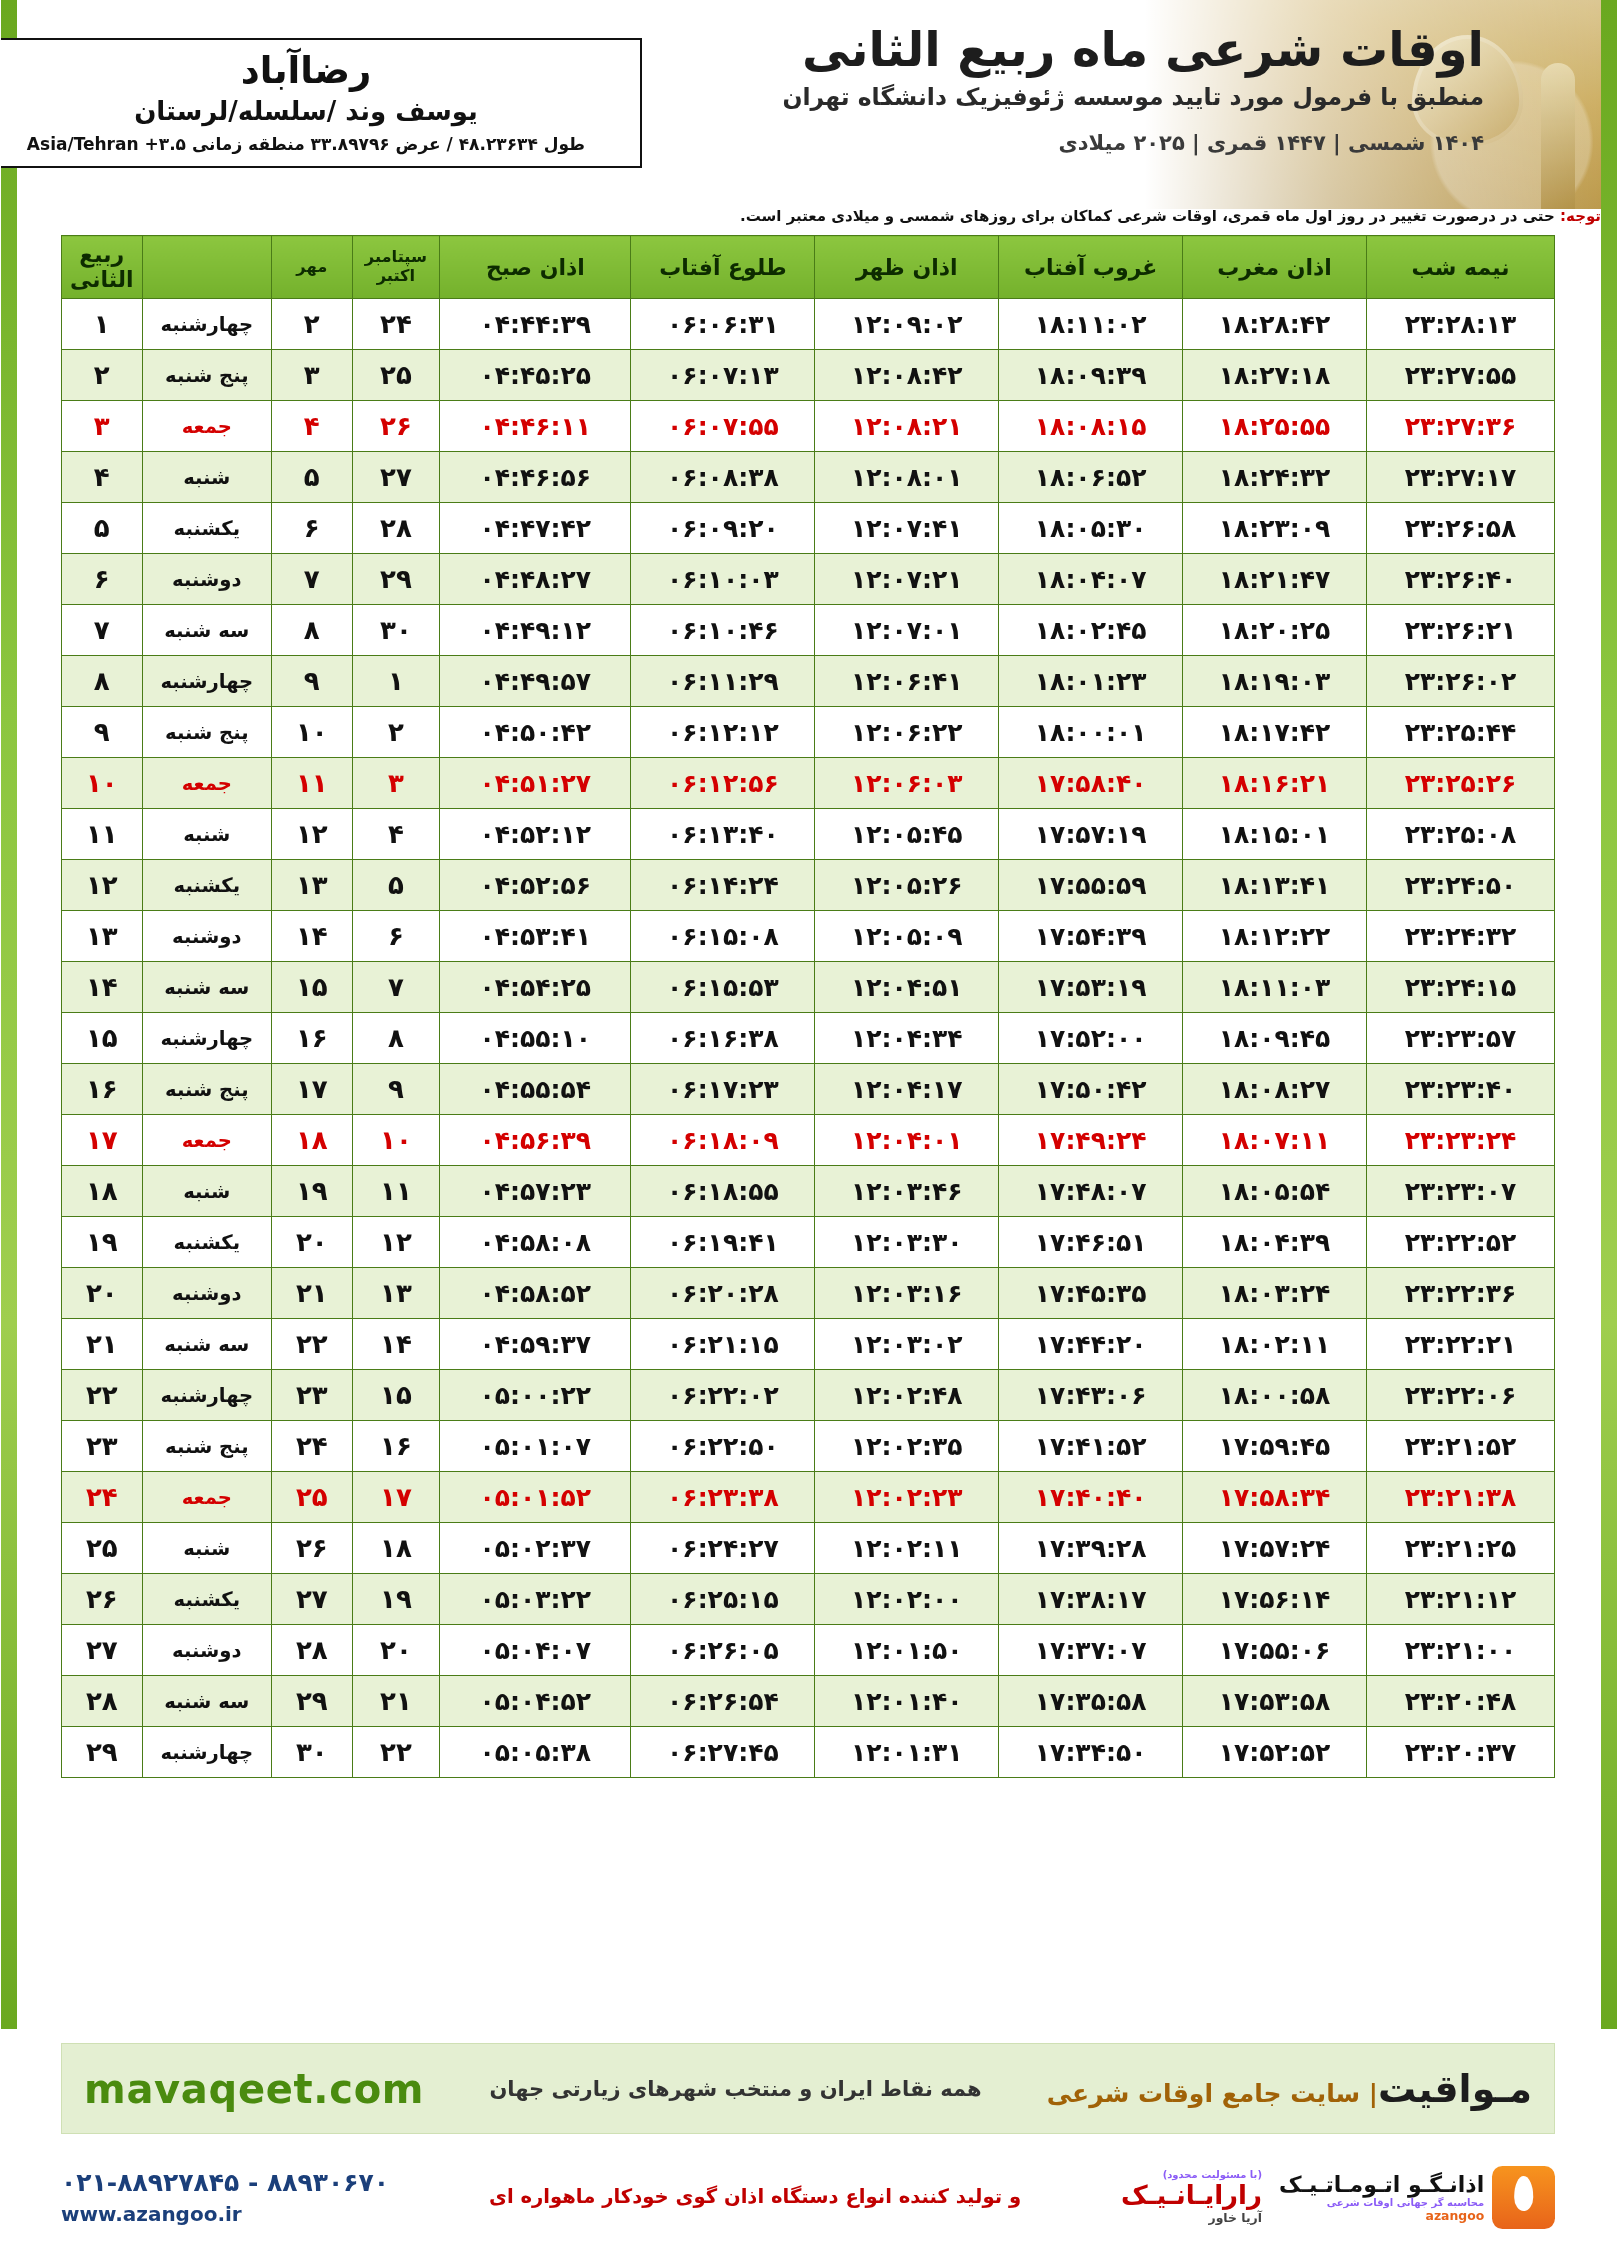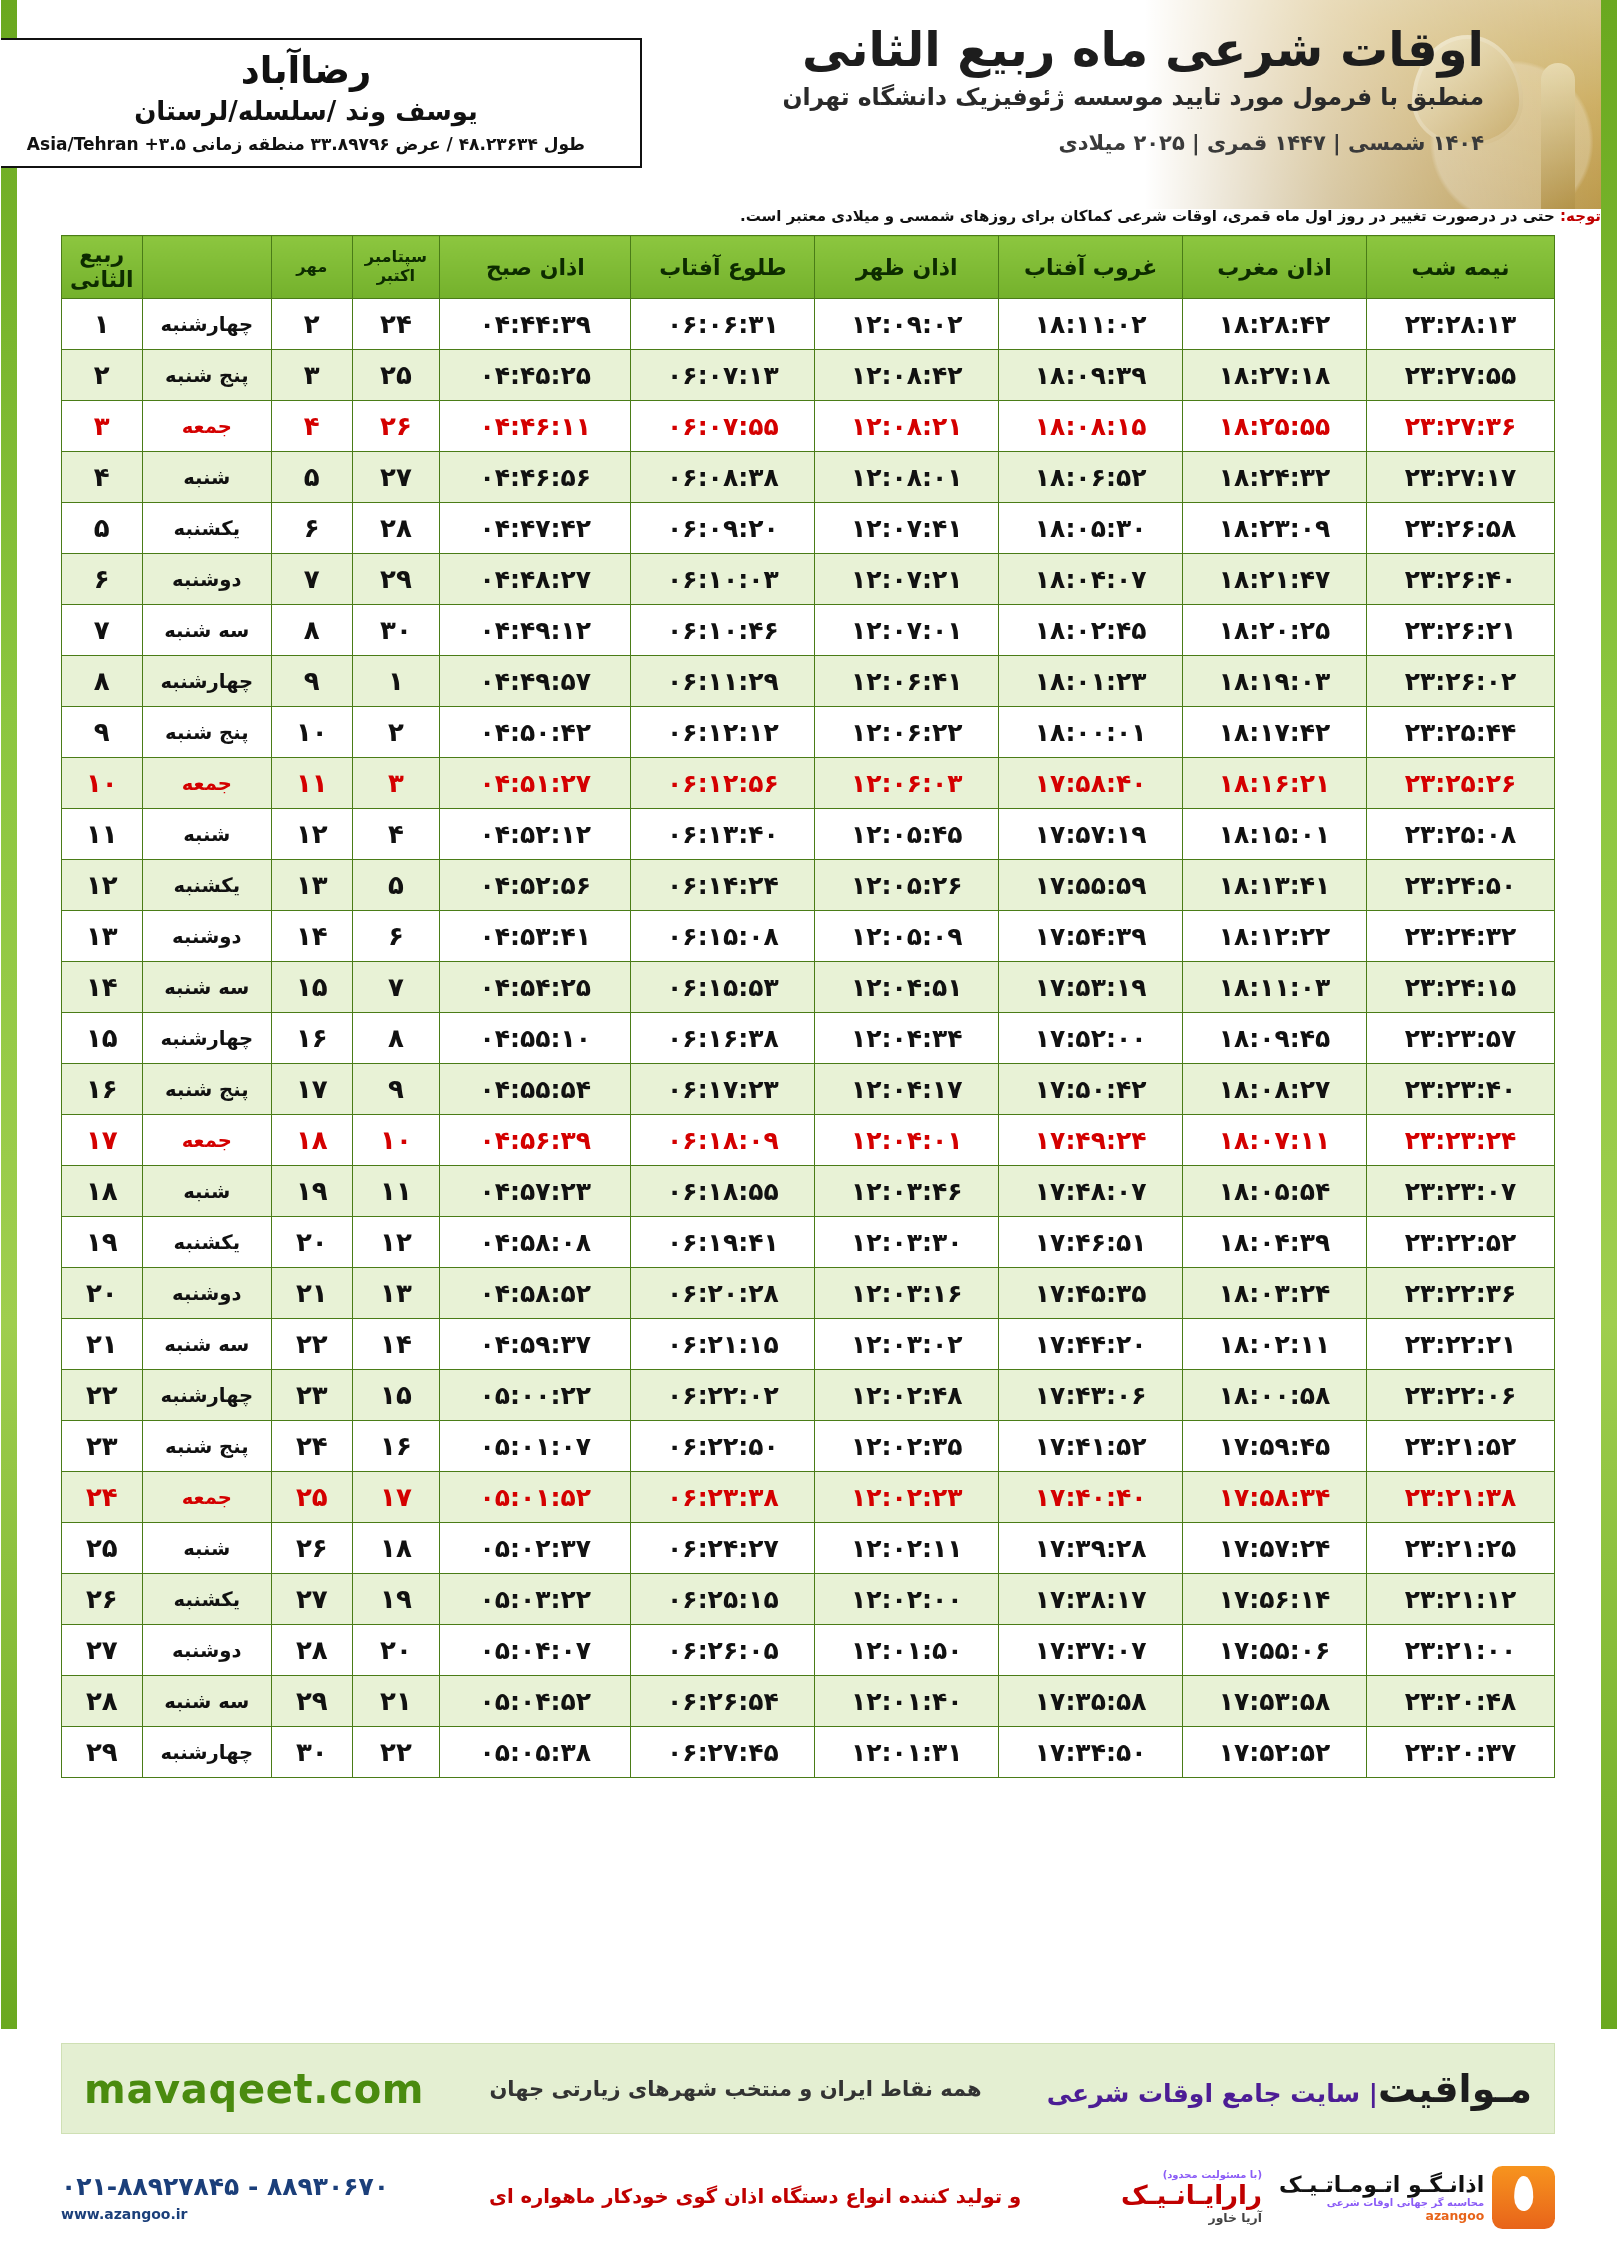--- a/index.html
+++ b/index.html
@@ -115,21 +115,21 @@
   .footer{
     position:absolute;left:0;right:0;top:2029px;height:232px;background:#fff;
   }
   .footer-top{
     position:absolute;right:63px;top:14.4px;width:1494px;height:91px;
     background:#e4efd2;border:1.3px solid #cfe0b4;box-sizing:border-box;
     display:flex;align-items:center;justify-content:space-between;direction:rtl;
     padding:0 22px;
   }
   .brand-fa{font-size:38px;font-weight:bold;color:#1d1d1d;direction:rtl;}
-  .brand-fa .thin{font-size:25px;font-weight:bold;color:#4c1d95;}
+  .brand-fa .thin{font-size:25px;font-weight:bold;color:#a16207;}
   .brand-mid{font-size:21px;font-weight:bold;color:#333;direction:rtl;}
   .brand-site{font-size:40px;font-weight:bold;color:#4a8b0f;letter-spacing:0.7px;direction:ltr;}
   .footer-bottom{
     position:absolute;right:63px;top:119px;width:1494px;height:98px;
     display:flex;align-items:center;justify-content:space-between;direction:rtl;
   }
   .logos{display:flex;align-items:center;gap:17px;direction:rtl;}
   .logo-azangoo{
     display:flex;align-items:center;gap:7.8px;
   }
@@ -150,21 +150,21 @@
   .logo-rayanic{text-align:right;direction:rtl;}
   .logo-r-top{font-size:26px;font-weight:bold;color:#111;}
   .logo-r-top span{color:#c00000;}
   .logo-r-sub{font-size:12.4px;color:#444;font-weight:bold;}
   .foot-mid{
     text-align:center;direction:rtl;color:#c00000;font-size:19.6px;font-weight:bold;
     line-height:1.5;flex:1;padding:0 13px;
   }
   .foot-left{direction:ltr;text-align:left;color:#1b4f8a;}
   .foot-phone{font-size:25px;font-weight:bold;color:#1b3f7a;}
-  .foot-web{font-size:14px;font-weight:bold;color:#1b3f7a;margin-top:5.2px;}
+  .foot-web{font-size:20px;font-weight:bold;color:#1b3f7a;margin-top:5.2px;}
 </style>
 </head>
 <body>
 
 <div class="page">
 
   <div class="left-band"></div>
   <div class="right-band"></div>
 
   <div class="header">

